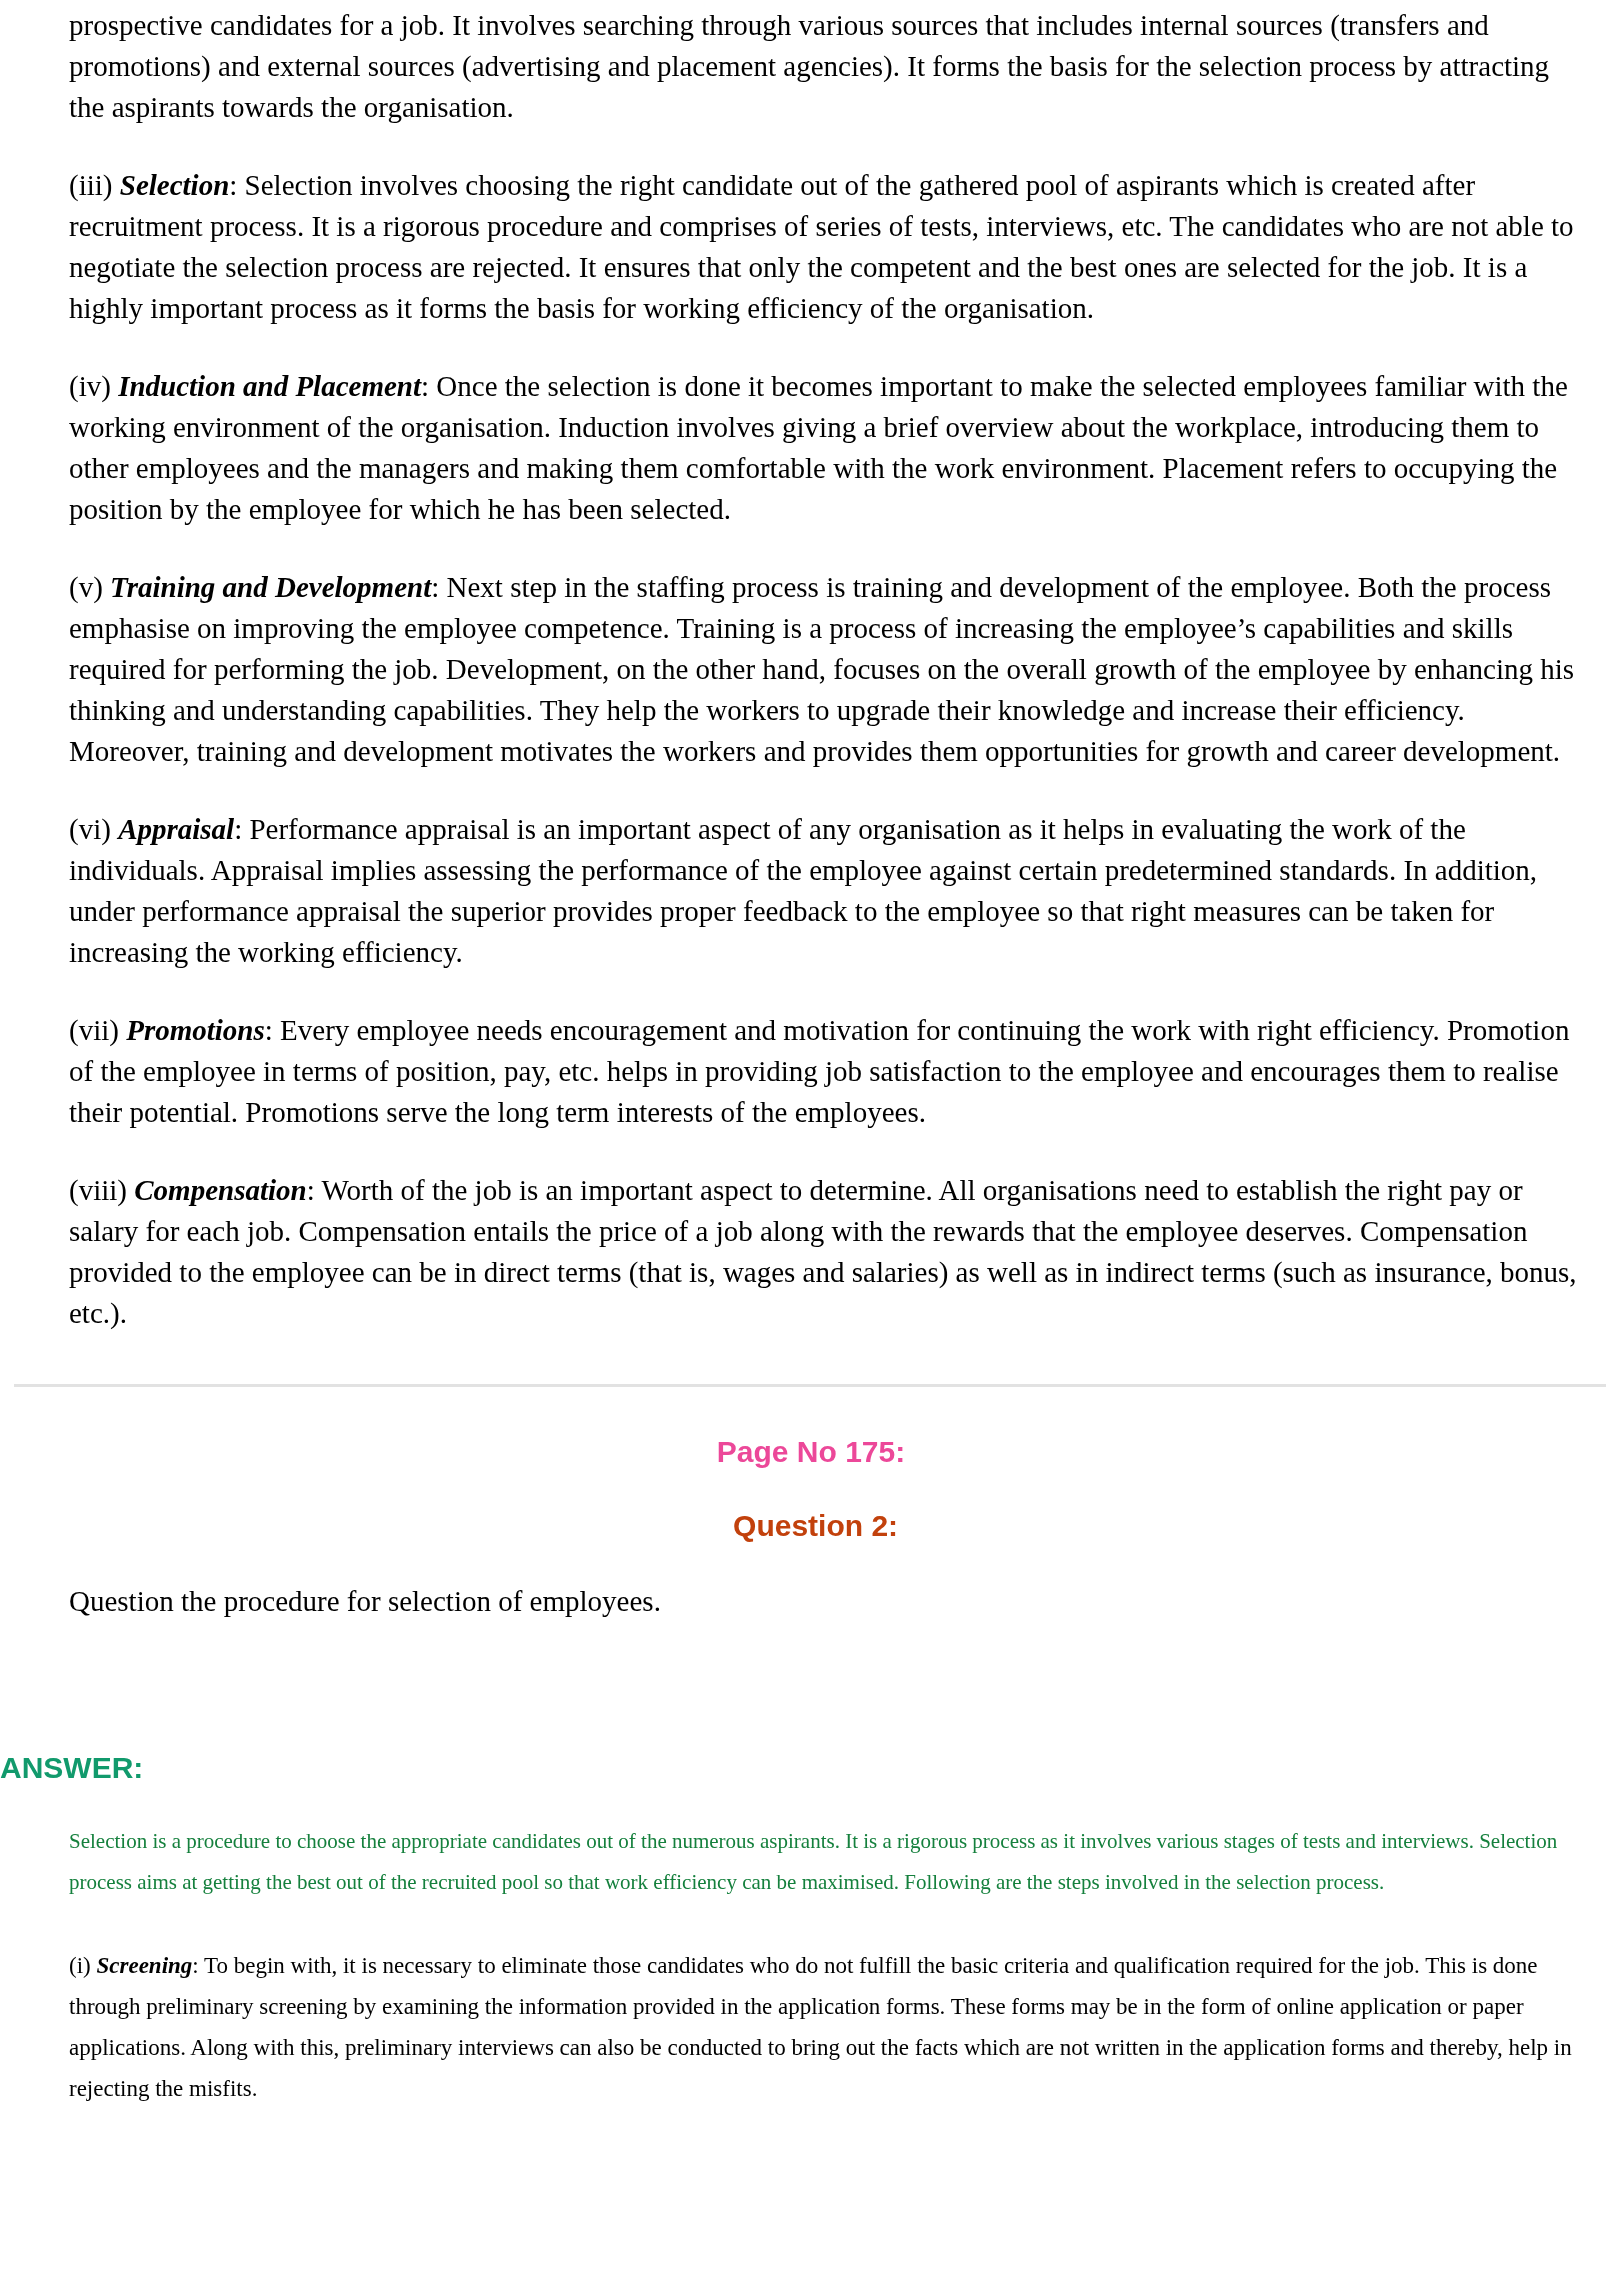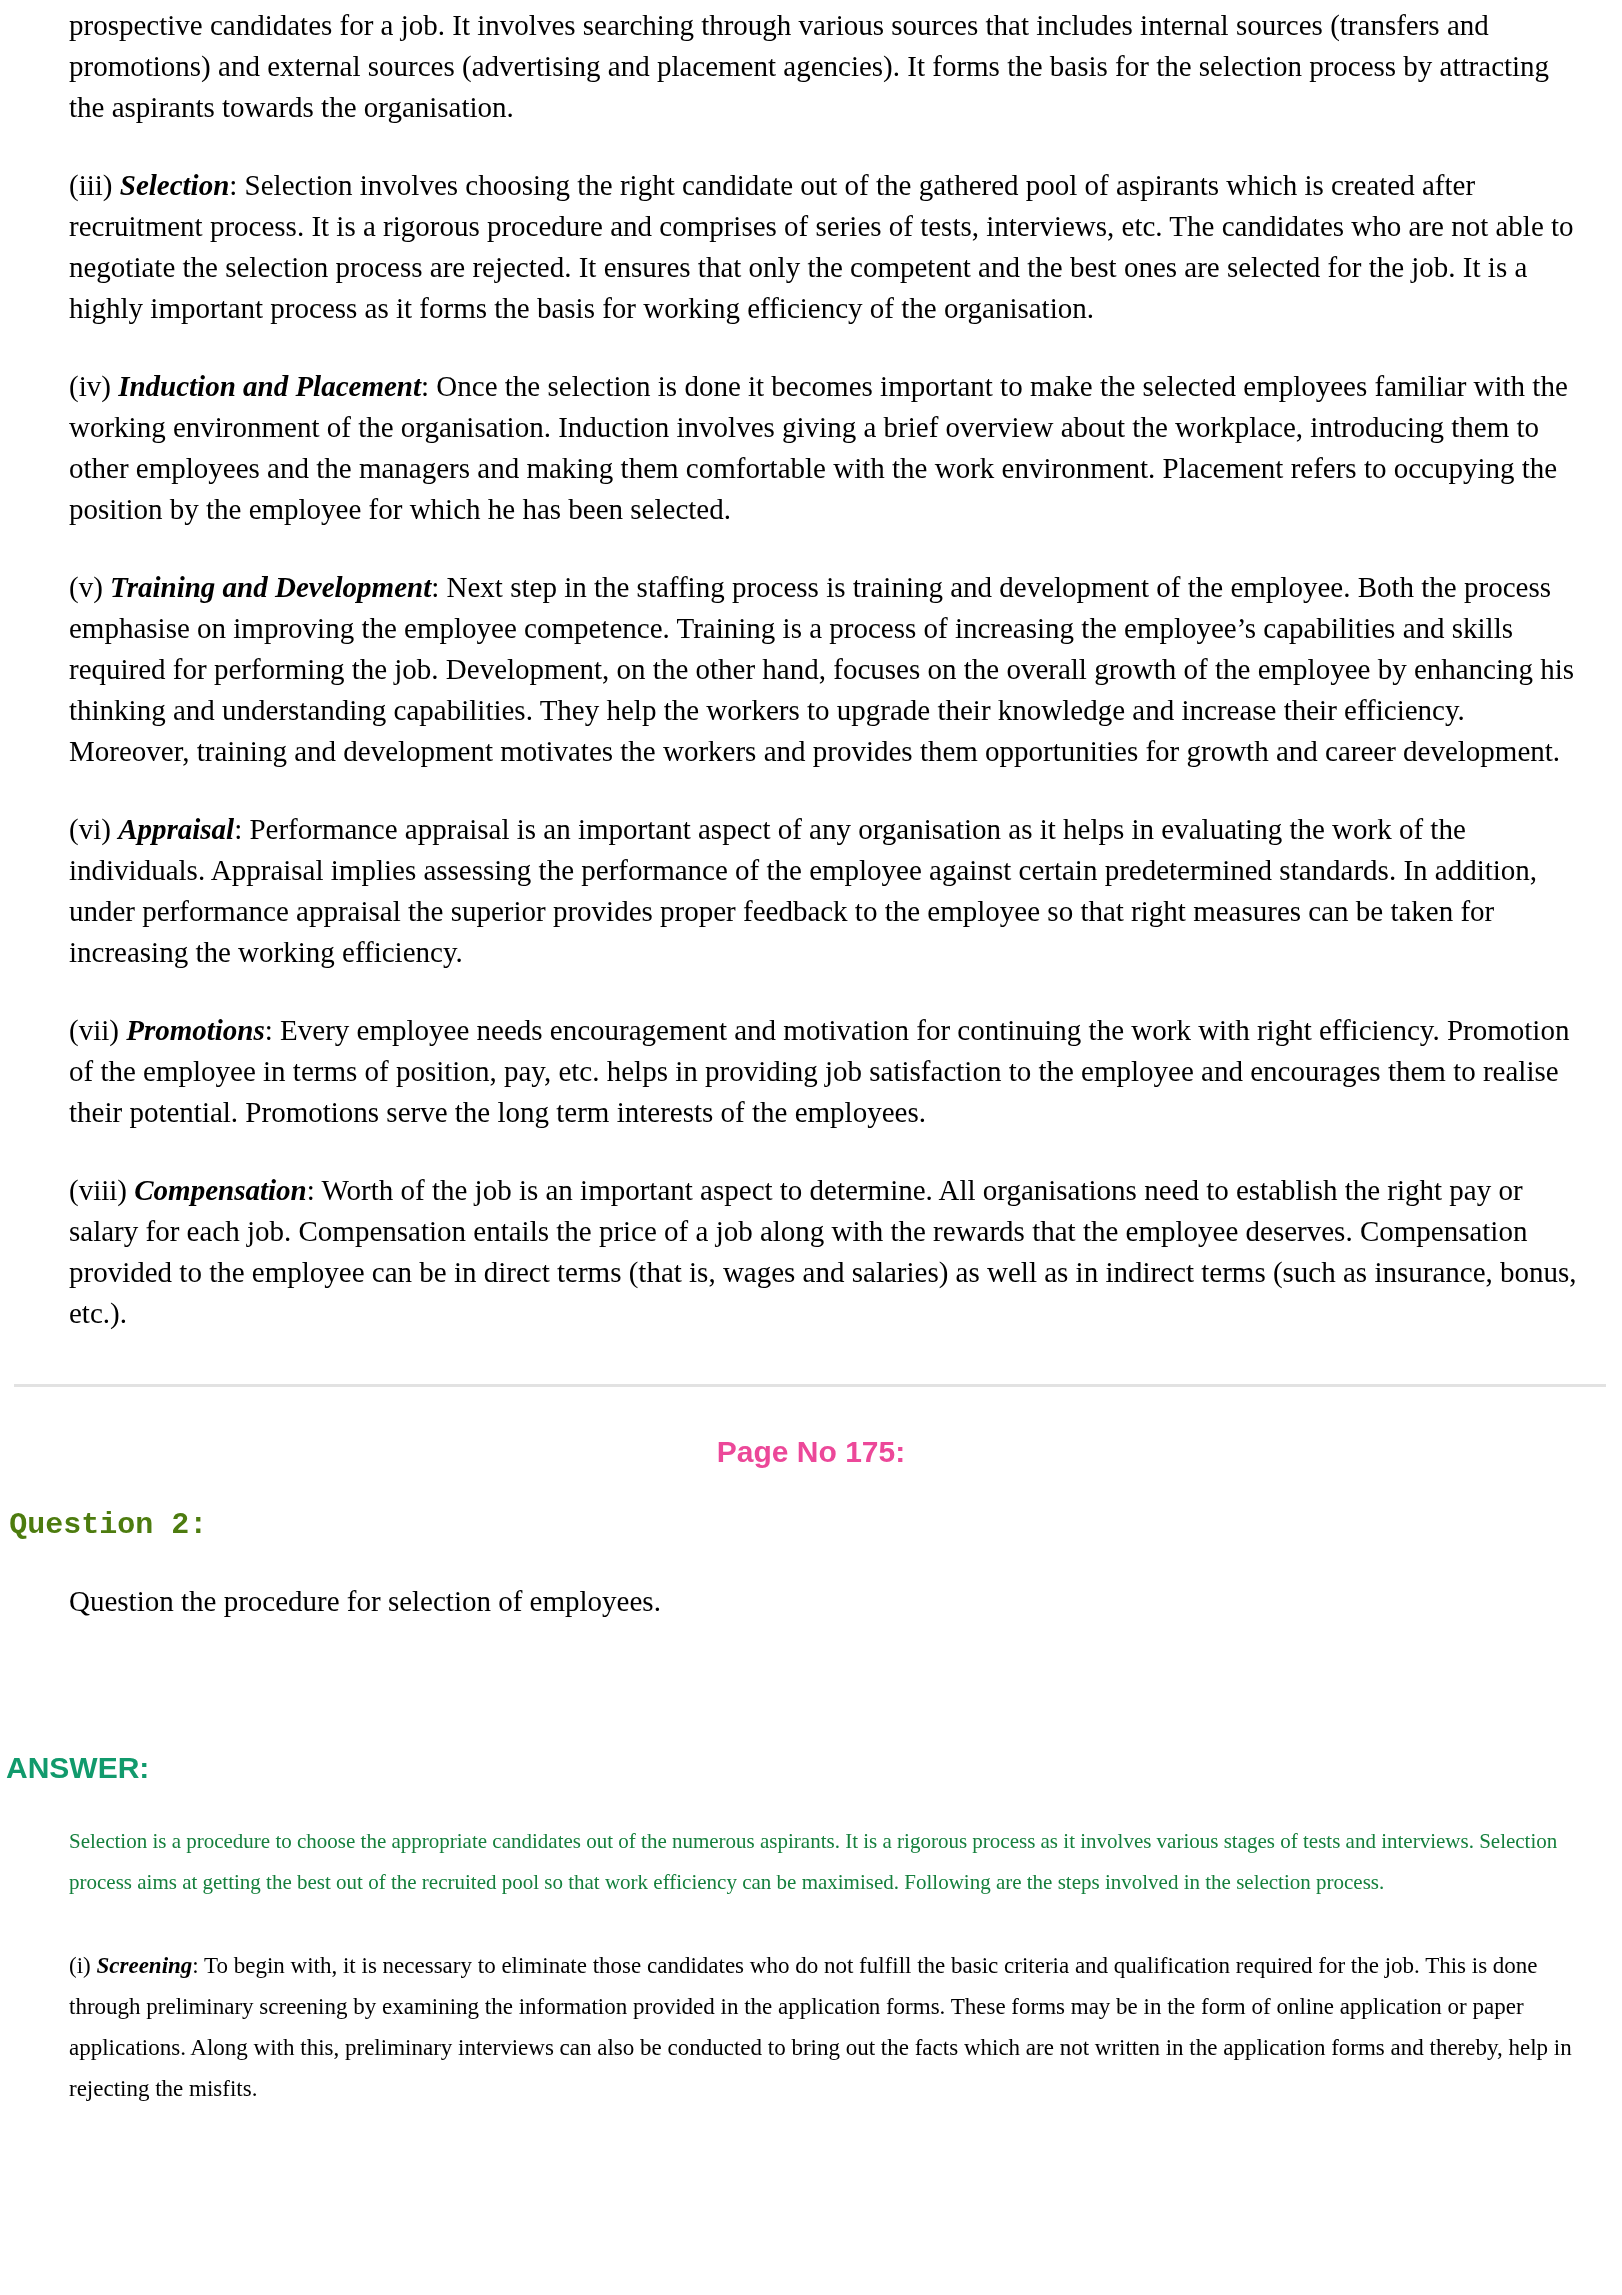--- a/index.html
+++ b/index.html
@@ -50,36 +50,37 @@
     text-align: center;
     font-family: "Liberation Sans", sans-serif;
     font-weight: bold;
     font-size: 30px;
     line-height: 35px;
     color: #ec4899;
   }
   
   .q-label {
     margin: 39px 0 0 9.2px;
-    font-family: Liberation Mono, monospace;
+    font-family: Liberation Sans, sans-serif;
     font-weight: bold;
     font-size: 30px;
     line-height: 35px;
-    color: #4d7c0f;
+    color: #c2410c;
+    text-align: center;
   }
   .q-text {
     margin: 38px 36px 0 69px;
     font-family: "Liberation Serif", serif;
     font-size: 29px;
     line-height: 41px;
     color: #000000;
   }
   
   .a-label {
-    margin: 128px 0 0 6px;
+    margin: 128px 0 0 0;
     font-family: "Liberation Sans", sans-serif;
     font-weight: bold;
     font-size: 30px;
     line-height: 35px;
     color: #119a6c;
   }
   .a-intro {
     margin: 36px 36px 0 69px;
     font-family: "Liberation Serif", serif;
     font-size: 21px;

